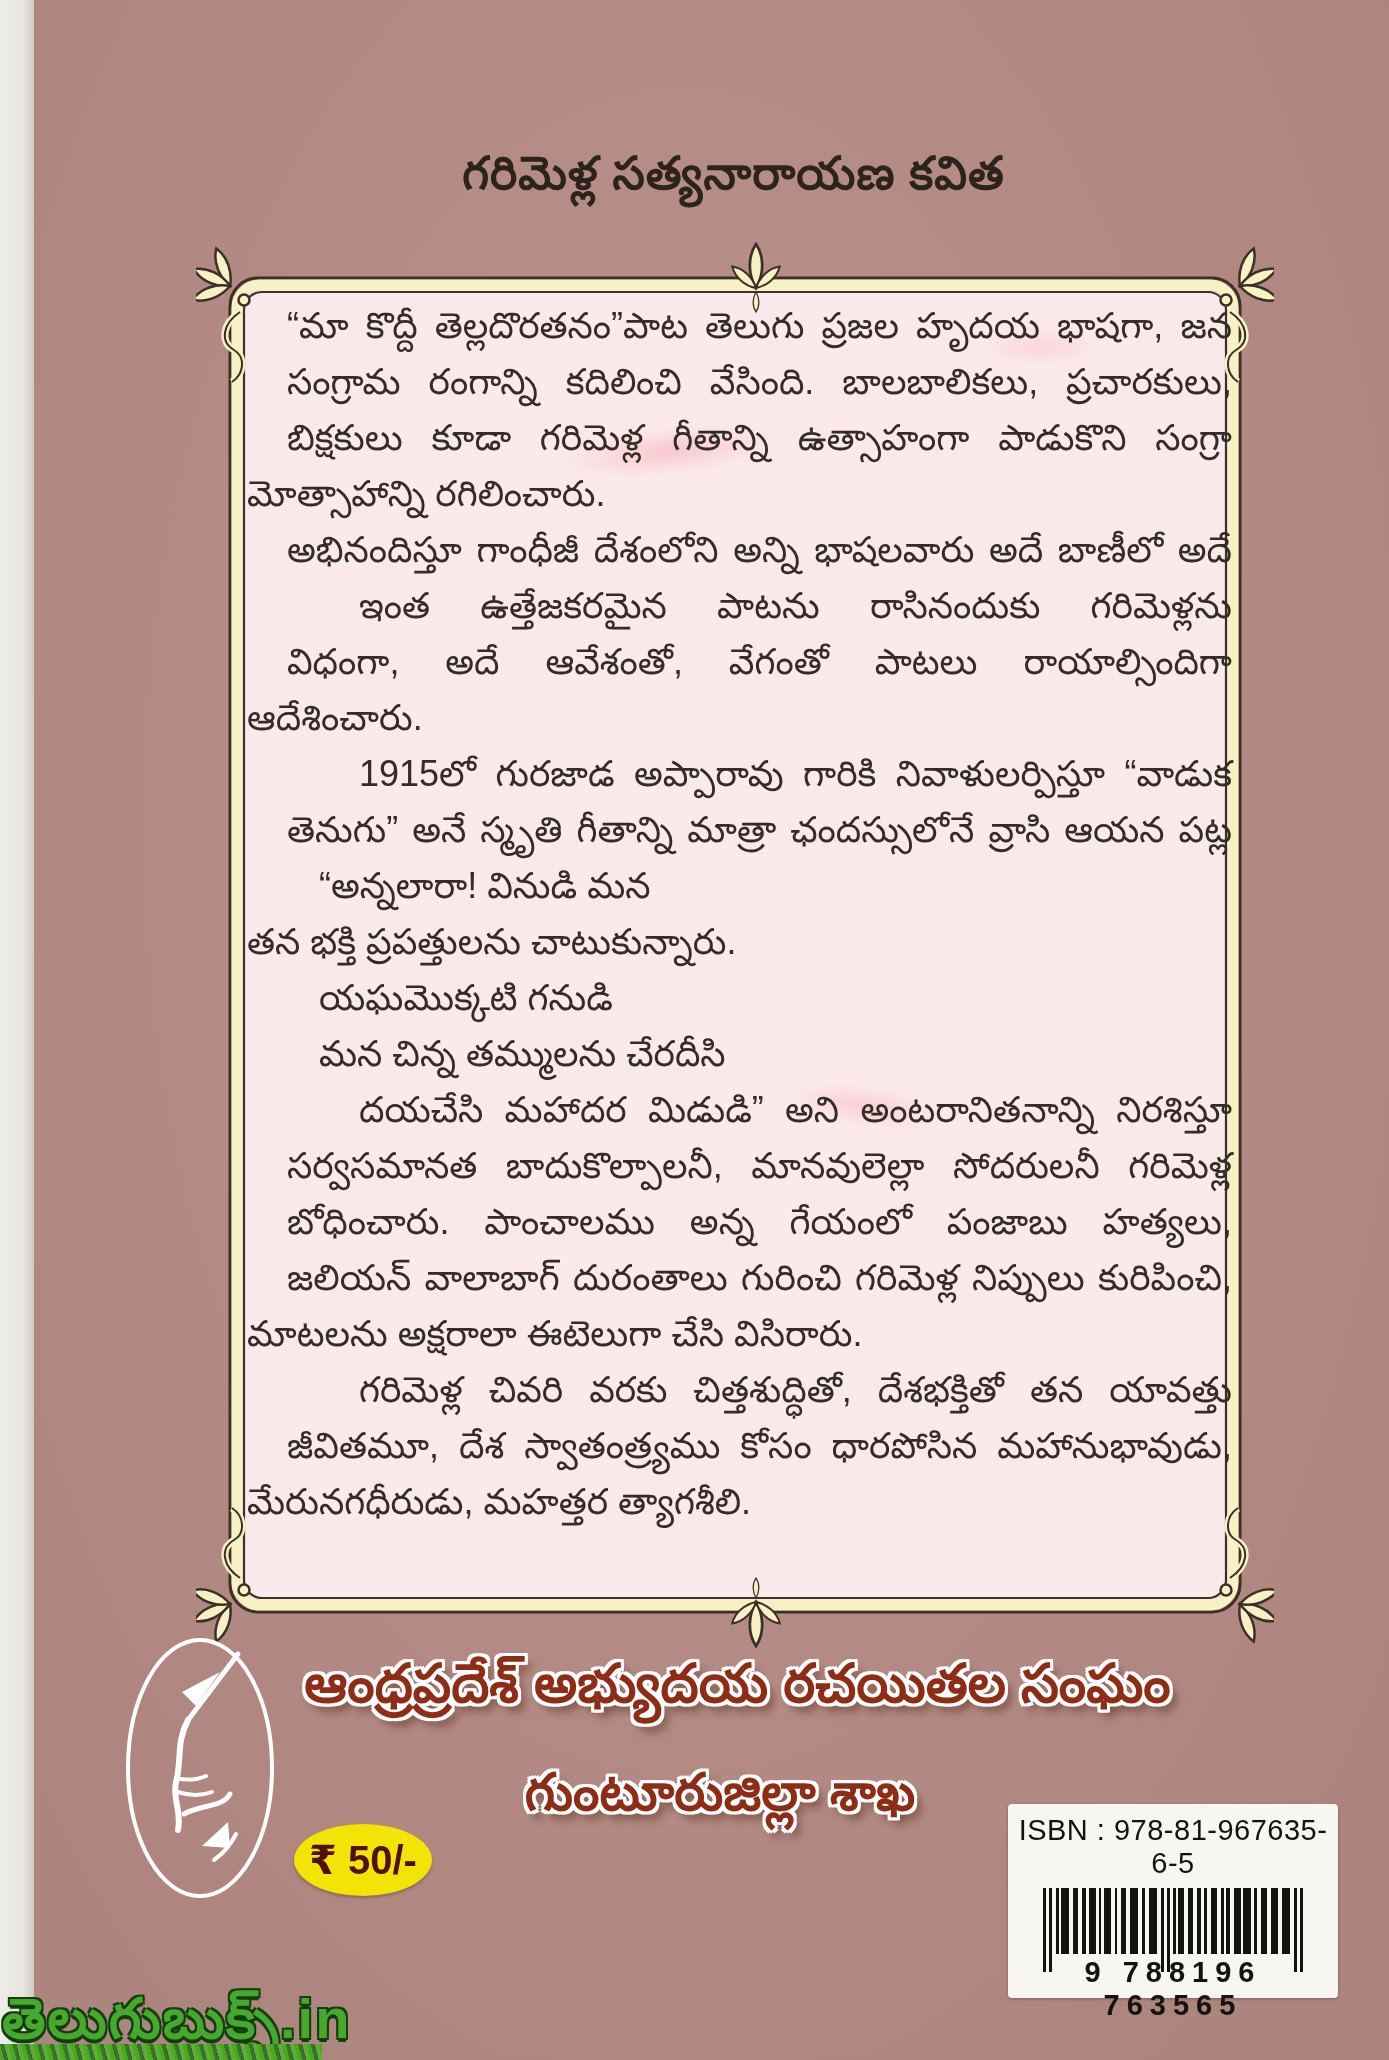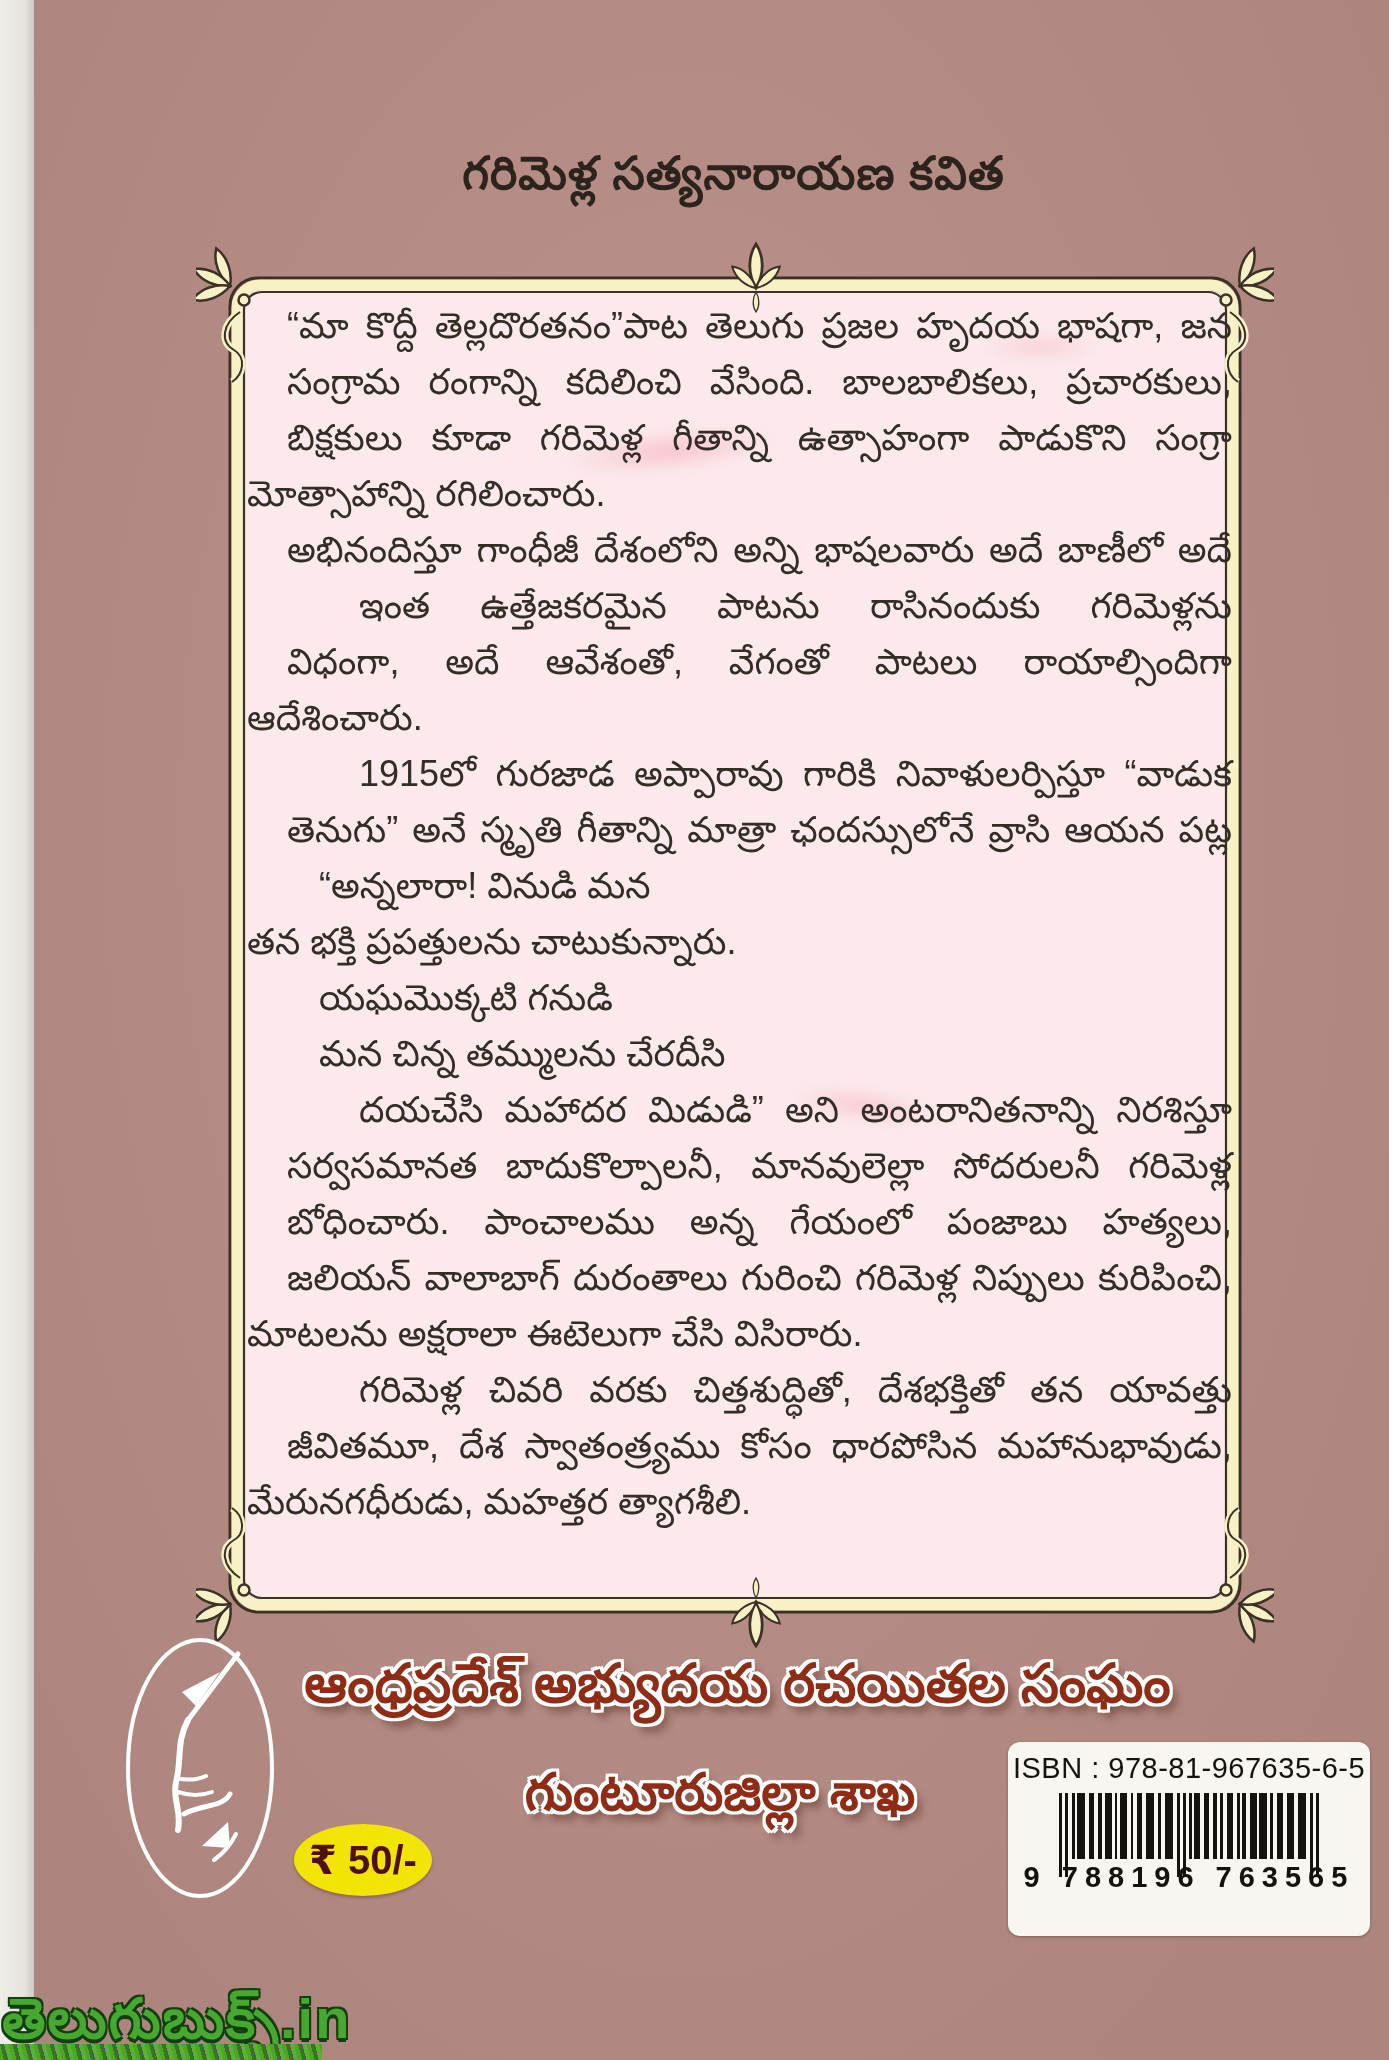--- a/index.html
+++ b/index.html
@@ -43,22 +43,22 @@
     text-shadow:-3px -3px 0 #fff,3px -3px 0 #fff,-3px 3px 0 #fff,3px 3px 0 #fff,
       0 -3px 0 #fff,0 3px 0 #fff,-3px 0 0 #fff,3px 0 0 #fff,6px 8px 8px rgba(70,25,5,.55);
   }
   .logo-svg{position:absolute;left:118px;top:1632px;width:164px;height:272px;}
   .price-pill{
     position:absolute;left:294px;top:1824px;width:138px;height:72px;border-radius:50%;
     background:var(--price_yellow,#f2e404);display:flex;align-items:center;justify-content:center;
     font-size:40px;font-weight:700;color:#511006;box-shadow:0 2px 3px rgba(60,20,10,.3);
   }
   .isbn-card{
-    position:absolute;left:1008px;top:1742px;width:362px;height:194px;
-    background:#f8f6f1;border-radius:12px;box-shadow:0 1px 3px rgba(50,20,15,.35);
+    position:absolute;left:1008px;top:1804px;width:330px;height:194px;
+    background:#f8f6f1;border-radius:4px;box-shadow:0 1px 3px rgba(50,20,15,.35);
   }
   .isbn-label{
     margin-top:10px;text-align:center;font-size:29px;color:#15120f;letter-spacing:0.5px;
   }
   .barcode{
     margin:8px auto 0;width:310px;height:84px;display:flex;align-items:flex-start;
     justify-content:center;
   }
   .barcode .bar{display:inline-block;height:66px;background:#141310;}
   .barcode .bar.tall{height:84px;}

